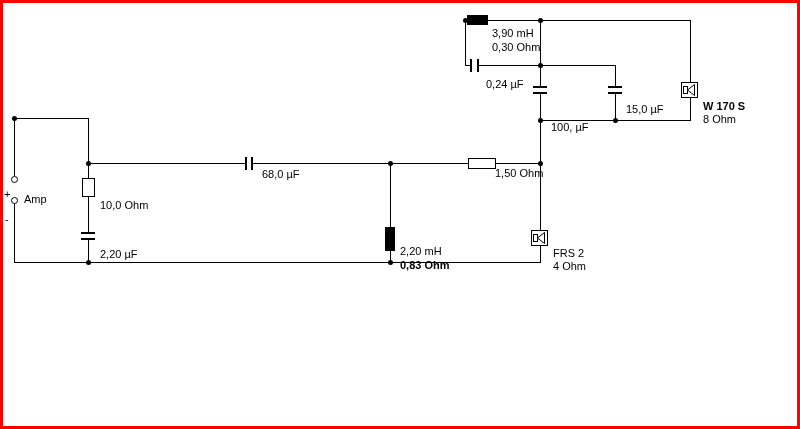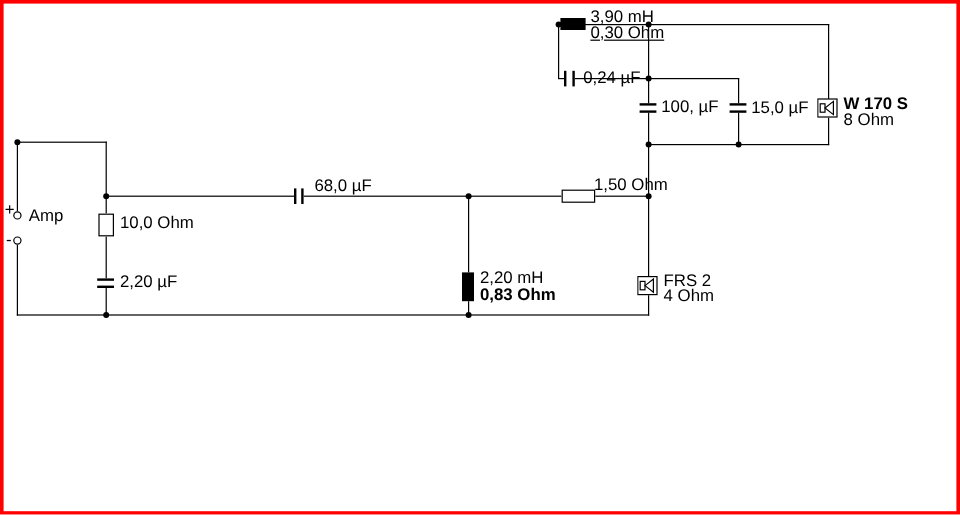--- a/index.html
+++ b/index.html
@@ -1,21 +1,21 @@
 <!DOCTYPE html>
 <html><head>
 <meta charset="utf-8">
 <style>
   html,body{margin:0;padding:0;background:#fff;}
   #stage{position:relative;width:800px;height:429px;background:#fff;overflow:hidden;
          font-family:"Liberation Sans",sans-serif;}
   .frame{position:absolute;inset:0;border:3px solid #ff0000;pointer-events:none;z-index:50;}
   .wire{position:absolute;background:#000;}
   .dot{position:absolute;width:5px;height:5px;background:#000;border-radius:50%;z-index:4;}
-  .lbl{position:absolute;font-size:14px;line-height:13px;color:#000;white-space:nowrap;z-index:5;}
+  .lbl{position:absolute;font-size:11px;line-height:13px;color:#000;white-space:nowrap;z-index:5;margin-top:20px;}
   .plate-v{position:absolute;width:2px;height:13px;background:#000;z-index:3;}
   .plate-h{position:absolute;width:14px;height:2px;background:#000;z-index:3;}
   .res{position:absolute;background:#fff;border:1px solid #000;z-index:3;}
   .ind{position:absolute;background:#000;z-index:3;}
   .term{position:absolute;width:5px;height:5px;border:1px solid #000;border-radius:50%;background:#fff;z-index:4;}
   .spk{position:absolute;z-index:4;}
 </style>
 </head>
 <body>
 
@@ -61,29 +61,29 @@
   <div class="dot" style="left:86px;top:260px;"></div>
   <div class="dot" style="left:388px;top:260px;"></div>
   <div class="dot" style="left:463px;top:18px;"></div>
   <div class="dot" style="left:538px;top:18px;"></div>
   <div class="dot" style="left:538px;top:63px;"></div>
   <div class="dot" style="left:538px;top:118px;"></div>
   <div class="dot" style="left:613px;top:118px;"></div>
 
   <div class="ind" style="left:467px;top:15px;width:21px;height:10px;"></div>
   <span class="lbl" style="left:492px;top:7px;">3,90 mH</span>
-  <span class="lbl" style="left:492px;top:21px;text-decoration:underline;">0,30 Ohm</span>
+  <span class="lbl" style="left:492px;top:21px;">0,30 Ohm</span>
 
   <div class="plate-v" style="left:470px;top:59px;"></div>
   <div class="plate-v" style="left:477px;top:59px;"></div>
   <span class="lbl" style="left:486px;top:58px;">0,24 µF</span>
 
   <div class="plate-h" style="left:533px;top:86px;"></div>
   <div class="plate-h" style="left:533px;top:92px;"></div>
-  <span class="lbl" style="left:551px;top:82px;">100, µF</span>
+  <span class="lbl" style="left:551px;top:101px;">100, µF</span>
 
   <div class="plate-h" style="left:608px;top:86px;"></div>
   <div class="plate-h" style="left:608px;top:92px;"></div>
   <span class="lbl" style="left:626px;top:83px;">15,0 µF</span>
 
   <svg class="spk" style="left:681px;top:80px;" width="18" height="20" viewBox="0 0 18 20">
     <rect x="0.5" y="2.5" width="16" height="15" fill="#fff" stroke="#000"></rect>
     <rect x="2.5" y="6.5" width="4" height="7" fill="#fff" stroke="#000"></rect>
     <path d="M6.5 10 L13.5 4.5 L13.5 15.5 Z" fill="#fff" stroke="#000"></path>
   </svg>

